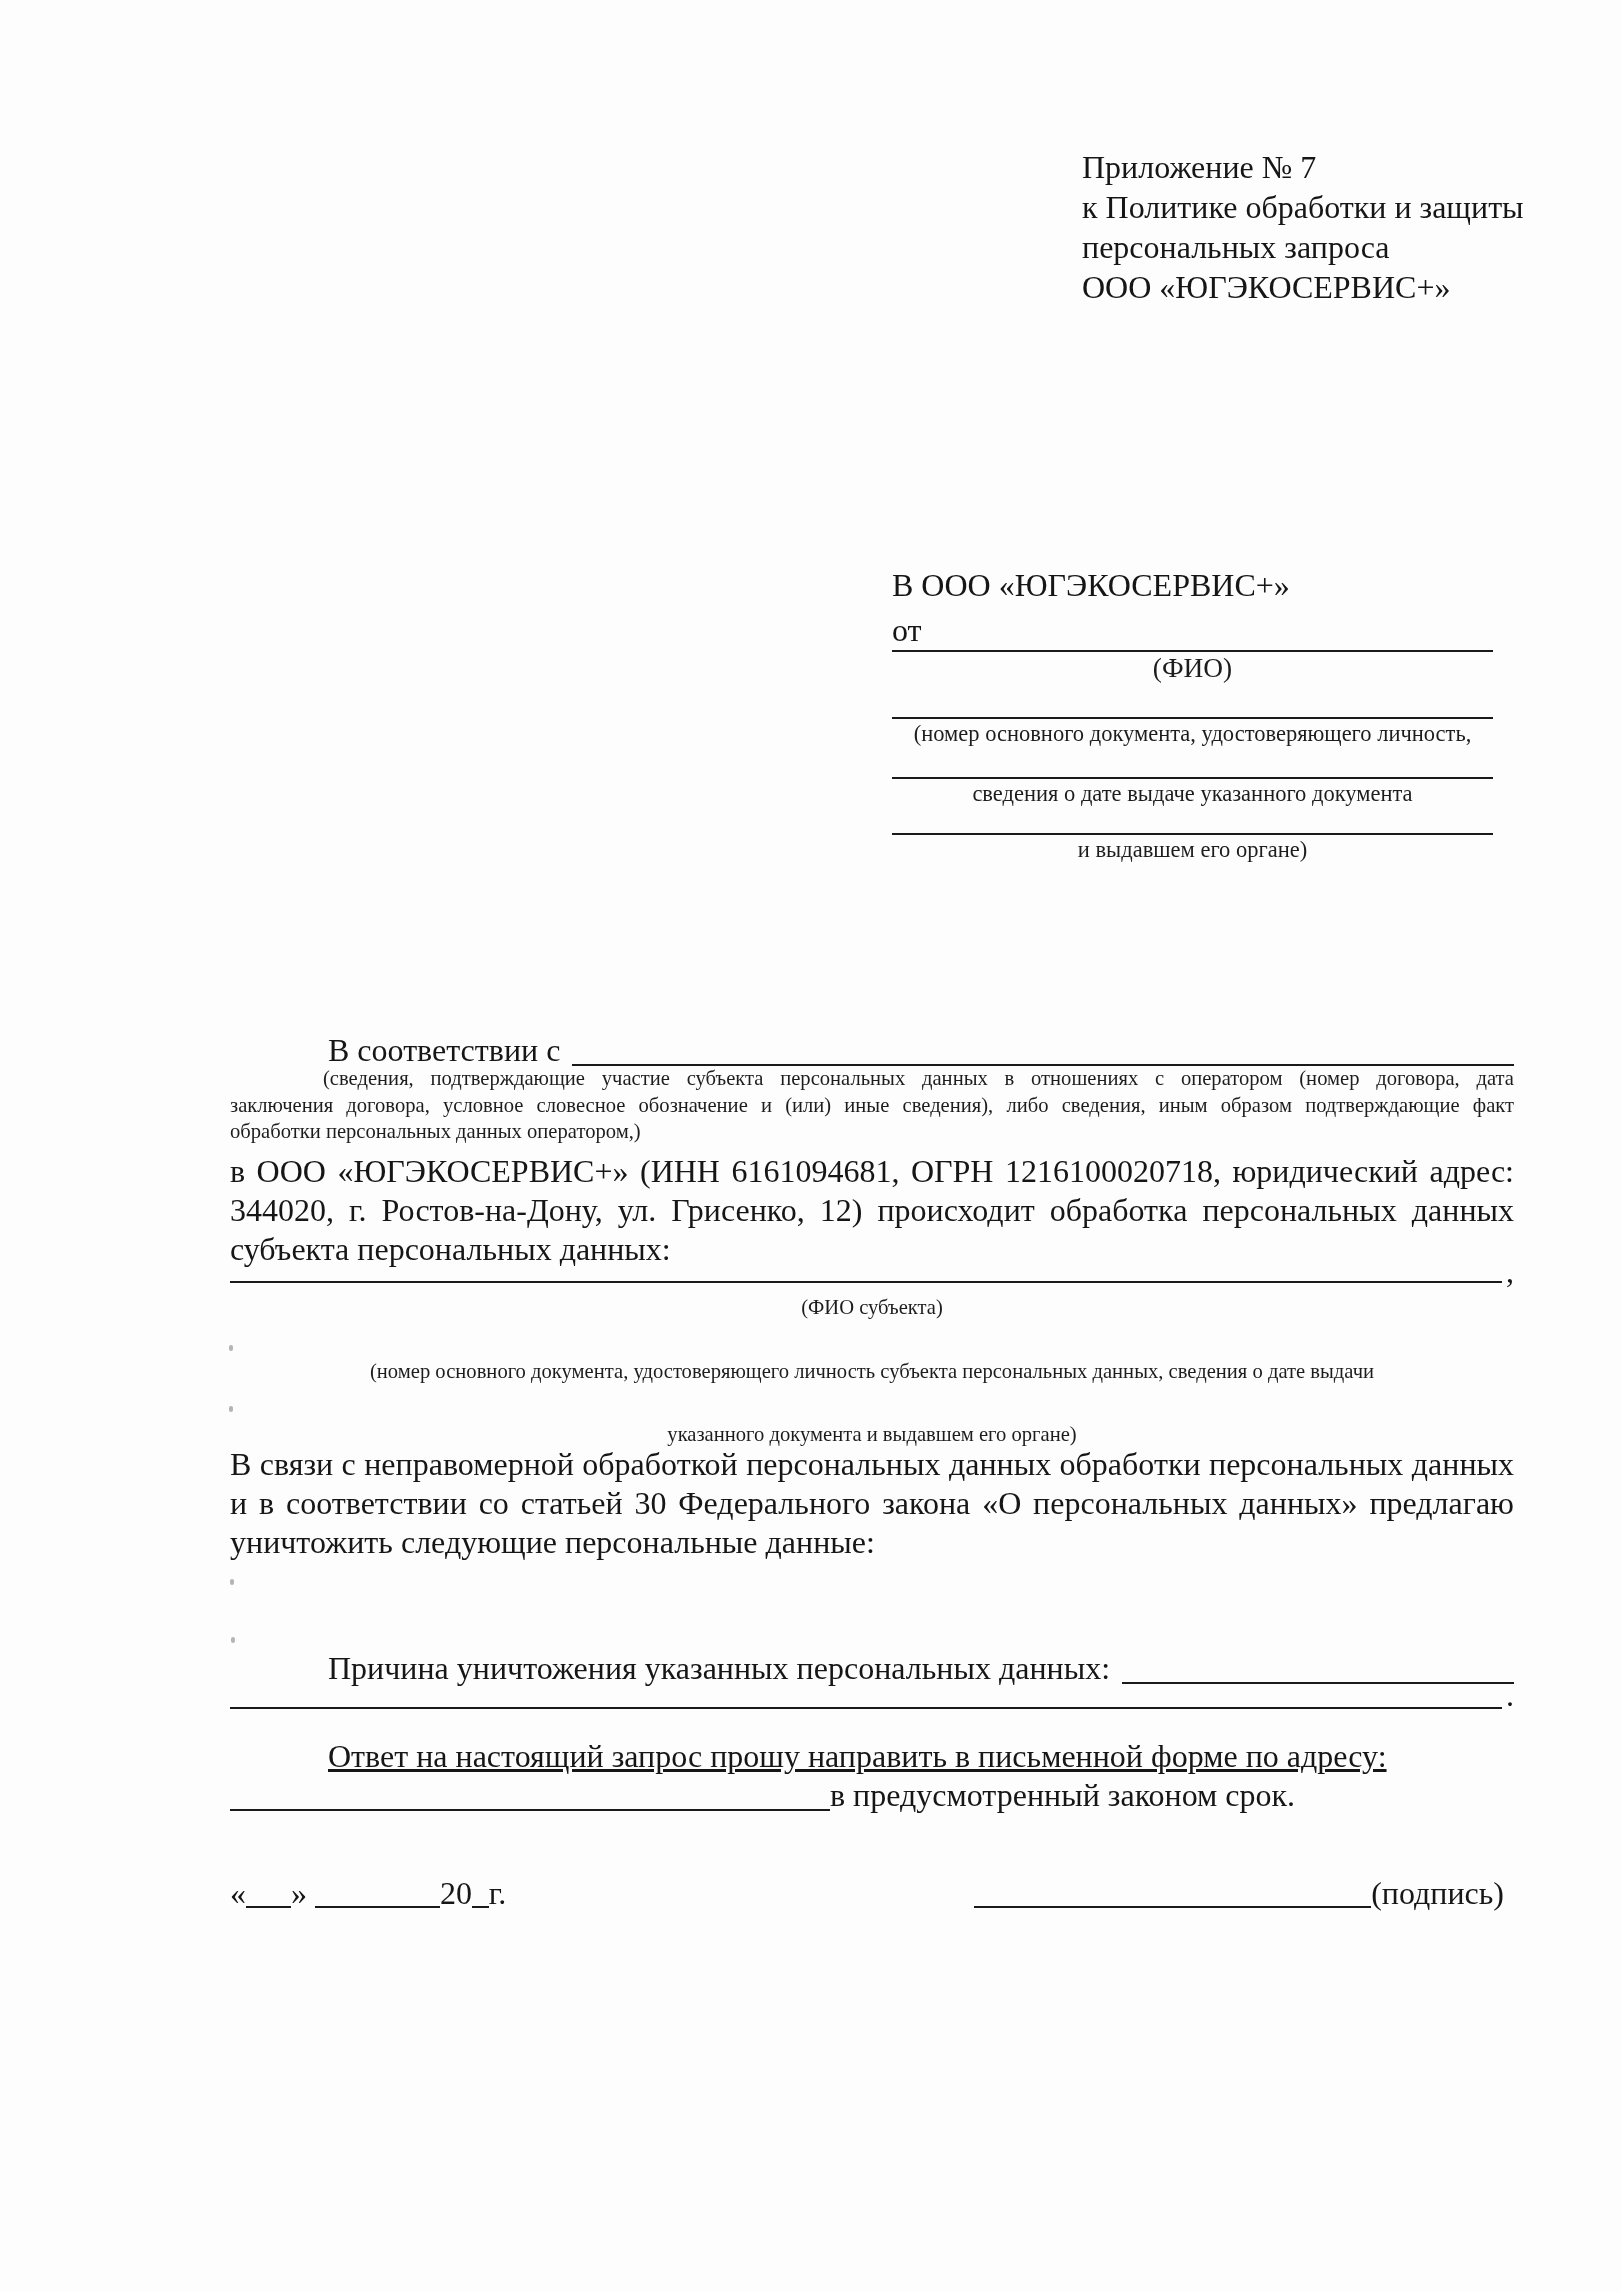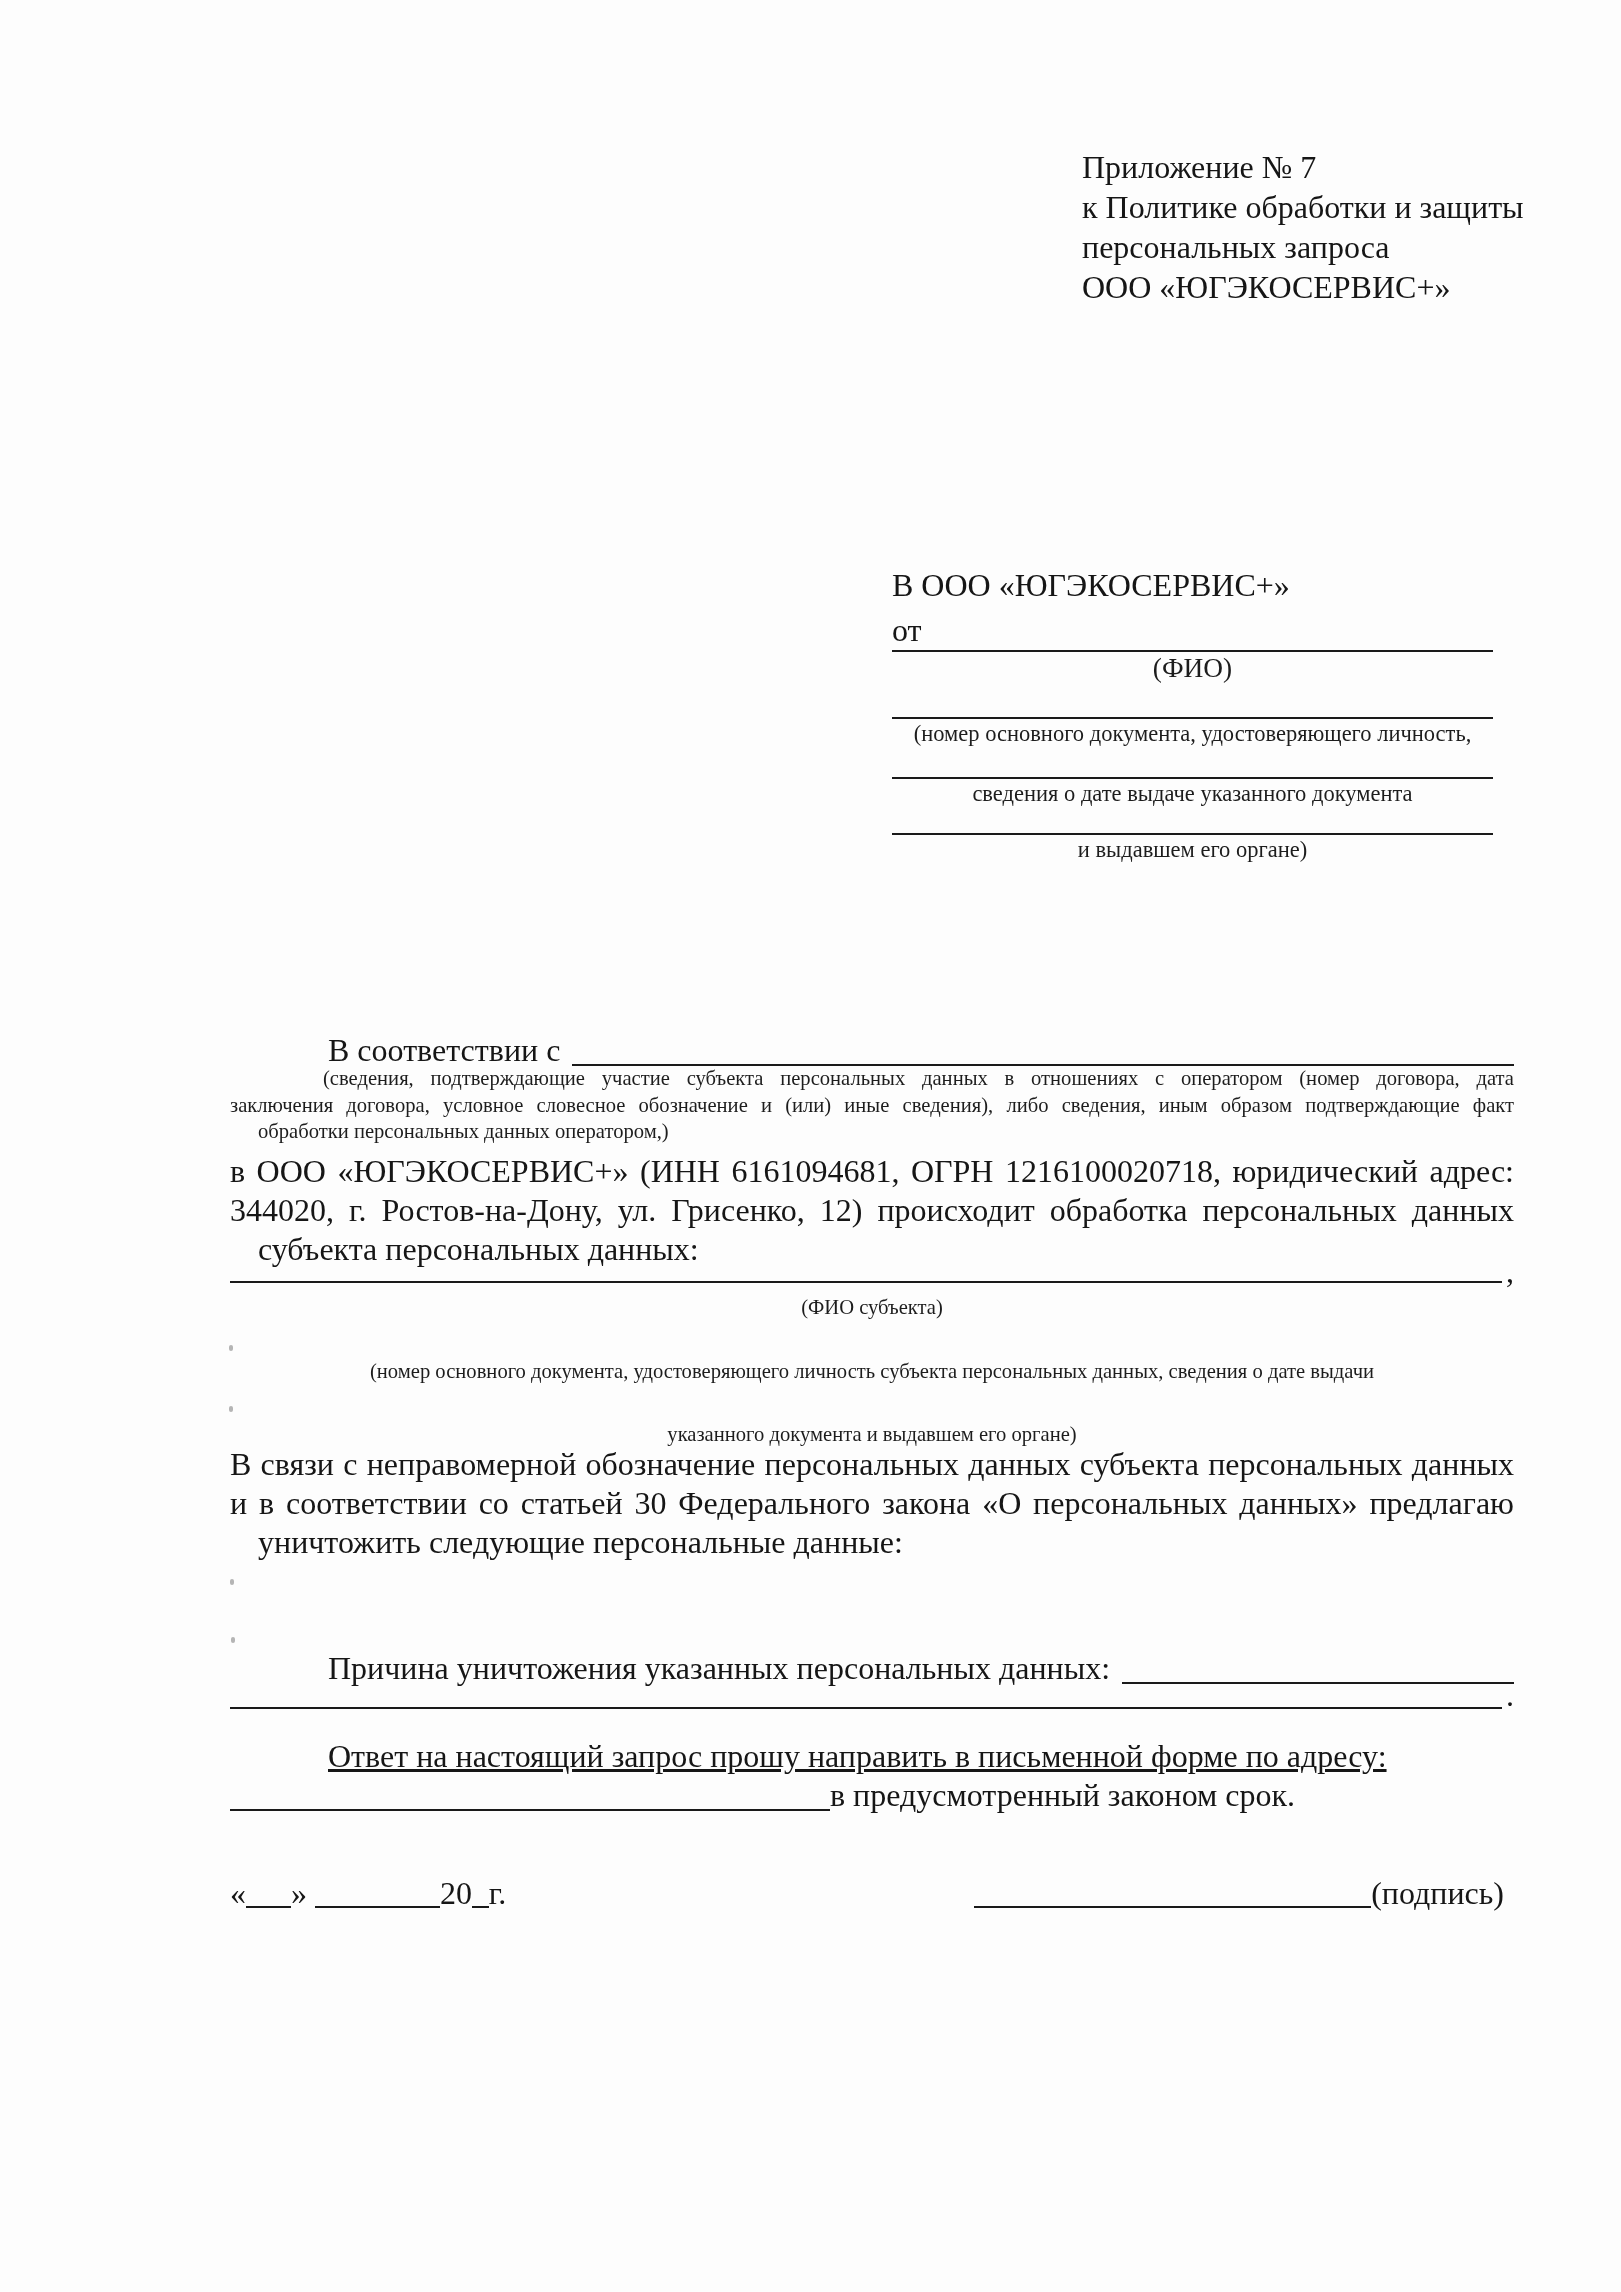--- a/index.html
+++ b/index.html
@@ -35,21 +35,21 @@
   
   .row{left:230px;width:1284px;display:flex;font-size:32px;line-height:39px;}
   .row .lead{white-space:nowrap;}
   .row .indent{padding-left:98px;}
   .fill{flex:1;border-bottom:2.9px solid #1a1a1a;margin-left:11.8px;margin-bottom:3.9px;}
   .fill.tight{margin-left:0;}
   .punct{margin-left:3.9px;}
 
   .note-block{left:230px;width:1284px;font-size:20.6px;line-height:26.5px;color:#1d1d1d;}
   .jline{text-align:justify;text-align-last:justify;}
-  .jlast{text-align:justify;text-align-last:left;margin-left:28px;}
+  .jlast{text-align:justify;text-align-last:left;}
   .first-indent{padding-left:93px;}
   .para{left:230px;width:1284px;font-size:32px;line-height:39px;}
   .center{text-align:center;}
 
   .reply-para{left:230px;width:1284px;font-size:32px;line-height:39px;text-indent:98px;text-decoration:underline;}
 
   
   .ib-blank{display:inline-block;border-bottom:2.9px solid #1a1a1a;height:29px;vertical-align:-3.9px;}
   .footer-row{left:230px;top:1874px;width:1274px;display:flex;
               justify-content:space-between;font-size:32px;line-height:39px;}
@@ -105,21 +105,21 @@
   <div class="abs row" style="top:1252px;height:35px;">
     <span class="fill tight"></span>
     <span class="punct">,</span>
   </div>
   <div class="abs note-block center" style="top:1294px;">(ФИО субъекта)</div>
 
   <div class="abs note-block center" style="top:1358px;">(номер основного документа, удостоверяющего личность субъекта персональных данных, сведения о дате выдачи</div>
   <div class="abs note-block center" style="top:1421px;">указанного документа и выдавшем его органе)</div>
 
   <div class="abs para" style="top:1445px;">
-    <div class="jline">В связи с неправомерной обозначение персональных данных субъекта персональных данных</div>
+    <div class="jline">В связи с неправомерной обработкой персональных данных обработки персональных данных</div>
     <div class="jline">и в соответствии со статьей 30 Федерального закона «О персональных данных» предлагаю</div>
     <div class="jlast">уничтожить следующие персональные данные:</div>
   </div>
 
   <div class="abs speck" style="left:229px;top:1345px;"></div>
   <div class="abs speck" style="left:229px;top:1406px;"></div>
   <div class="abs speck" style="left:230px;top:1579px;"></div>
   <div class="abs speck" style="left:231px;top:1637px;"></div>
 
   <div class="abs row" style="top:1649px;">

